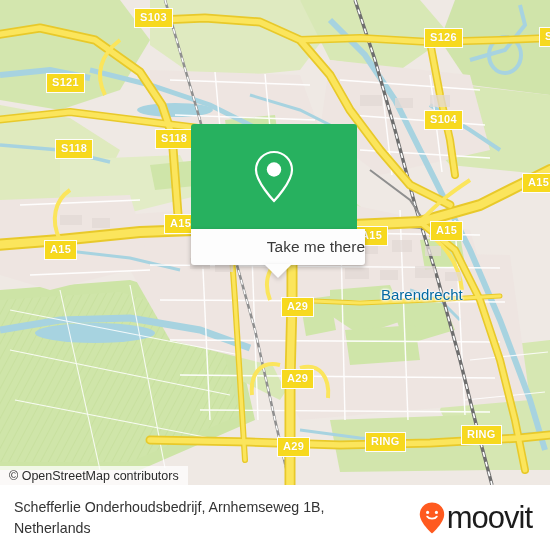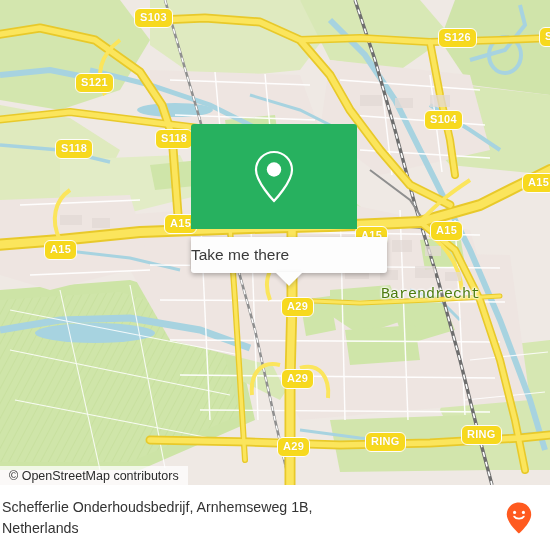--- a/index.html
+++ b/index.html
@@ -9,52 +9,52 @@
   #page { position:relative; width:550px; height:550px; overflow:hidden; background:#fff; }
 
   
   #map-area { position:absolute; left:0; top:0; width:550px; height:485px; overflow:hidden;
               background:#efe9e4; }
   #map-svg { position:absolute; left:0; top:0; width:550px; height:485px; display:block; }
 
   
   .shield { position:absolute; background:#f7d91e; border:1.6px solid #fdfdfb;
             color:#ffffff; font-size:11px; font-weight:bold; letter-spacing:.3px;
-            line-height:1; padding:3px 5px 4px 5px; border-radius:6px;
+            line-height:1; padding:3px 5px 4px 5px; border-radius:0;
             white-space:nowrap; text-shadow:0 0 1px rgba(170,140,0,.35);
             font-family:"Liberation Sans", sans-serif; }
 
   
-  .place-label { position:absolute; color:#4d7c0f; font-size:15px; white-space:nowrap;
+  .place-label { position:absolute; color:#0369a1; font-size:15px; white-space:nowrap;
                  text-shadow:0 0 3px #fff,0 0 3px #fff,0 0 3px #fff,0 0 2px #fff;
-                 font-family:Liberation Mono, monospace; }
+                 font-family:Liberation Sans, sans-serif; }
 
   
   #popup { position:absolute; left:191px; top:124px; width:166px; }
   #popup-body { width:166px; height:105px; background:#27b15f; border-radius:3px 3px 0 0;
                 display:flex; align-items:center; justify-content:center; }
-  #popup-footer { position:relative; width:196px; height:36px; background:#fdfdfd;
+  #popup-footer { position:relative; width:174px; height:36px; background:#fdfdfd;
                   border-radius:0 0 3px 3px; display:flex; align-items:center;
-                  justify-content:flex-start; box-shadow:0 2px 5px rgba(0,0,0,.28);margin-top:8px; }
+                  justify-content:flex-end; box-shadow:0 2px 5px rgba(0,0,0,.28); }
   #popup-label { font-size:15.5px; color:#3a3a3a; font-family:"Liberation Sans", sans-serif; }
   #popup-tail { position:absolute; left:50%; bottom:-13px; transform:translateX(-50%);
                 width:0; height:0; border-left:14px solid transparent;
                 border-right:14px solid transparent; border-top:14px solid #fdfdfd;
                 filter:drop-shadow(0 2px 2px rgba(0,0,0,.18)); }
   #popup-pin { width:46px; height:56px; }
 
   
   #attribution { position:absolute; left:0; top:466px; background:rgba(255,255,255,.72);
                  padding:3px 9px 4px 9px; font-size:12.5px; color:#2b2b2b;
                  font-family:Liberation Sans, sans-serif; white-space:nowrap; }
 
   
   #footer { position:absolute; left:0; top:485px; width:550px; height:65px;
             background:#ffffff; display:flex; align-items:center;
-            justify-content:space-between; padding:0 14px 0 2px; }
+            justify-content:space-between; padding:0 14px 0 14px; }
   #footer-caption { font-size:14.2px; line-height:1.42; color:#333333;
                     max-width:390px; font-family:"Liberation Sans", sans-serif; }
   #brand { display:flex; align-items:center; gap:2px; flex:0 0 auto; padding-right:4px; }
   #brand-mark { width:26px; height:32px; flex:0 0 auto; }
   #brand-name { font-size:31px; color:#1c1c1c; letter-spacing:-1px; line-height:1;
                 font-family:"Liberation Sans", sans-serif; }
 </style>
 </head>
 <body>
 
@@ -221,23 +221,23 @@
         <rect x="360" y="95" width="22" height="11"></rect>
           <rect x="395" y="98" width="18" height="10"></rect>
         <rect x="430" y="95" width="20" height="12"></rect>
         <rect x="60" y="215" width="22" height="10"></rect>
           <rect x="92" y="218" width="18" height="10"></rect>
       </g>
     </svg>
 
     <div id="shield-layer">
         <div class="shield" style="left: 134px; top: 8px;">S103</div>
-        <div class="shield" style="left: 438px; top: 28px;">S126</div>
+        <div class="shield" style="left: 424px; top: 28px;">S126</div>
         <div class="shield" style="left: 539px; top: 27px;">S105</div>
-        <div class="shield" style="left: 75px; top: 73px;">S121</div>
+        <div class="shield" style="left: 46px; top: 73px;">S121</div>
         <div class="shield" style="left: 424px; top: 110px; text-align: center;">S104</div>
         <div class="shield" style="left: 55px; top: 139px;">S118</div>
         <div class="shield" style="left: 155px; top: 129px;">S118</div>
         <div class="shield" style="left: 522px; top: 173px;">A15</div>
         <div class="shield" style="left: 164px; top: 214px;">A15</div>
         <div class="shield" style="left: 430px; top: 221px;">A15</div>
         <div class="shield" style="left: 44px; top: 240px;">A15</div>
         <div class="shield" style="left: 355px; top: 226px;">A15</div>
         <div class="shield" style="left: 281px; top: 297px;">A29</div>
         <div class="shield" style="left: 281px; top: 369px;">A29</div>
@@ -268,16 +268,17 @@
 
   <div id="footer">
     <div id="footer-caption">Schefferlie Onderhoudsbedrijf, Arnhemseweg 1B, Netherlands</div>
     <div id="brand">
       <svg id="brand-mark" viewBox="0 0 26 32">
         <path d="M13 0.5 C6 0.5 0.8 5.7 0.8 12.6 C0.8 21 13 31.5 13 31.5 C13 31.5 25.2 21 25.2 12.6 C25.2 5.7 20 0.5 13 0.5 Z" fill="#ff5a1f"></path>
         <circle cx="8.6" cy="10.4" r="1.55" fill="#ffffff"></circle>
         <circle cx="17.4" cy="10.4" r="1.55" fill="#ffffff"></circle>
         <path d="M8.2 14.6 C10 17.4 16 17.4 17.8 14.6" fill="none" stroke="#ffffff" stroke-width="1.8" stroke-linecap="round"></path>
       </svg>
+      <span id="brand-name">moovit</span>
     </div>
   </div>
 
 </div>
 
 </body></html>

